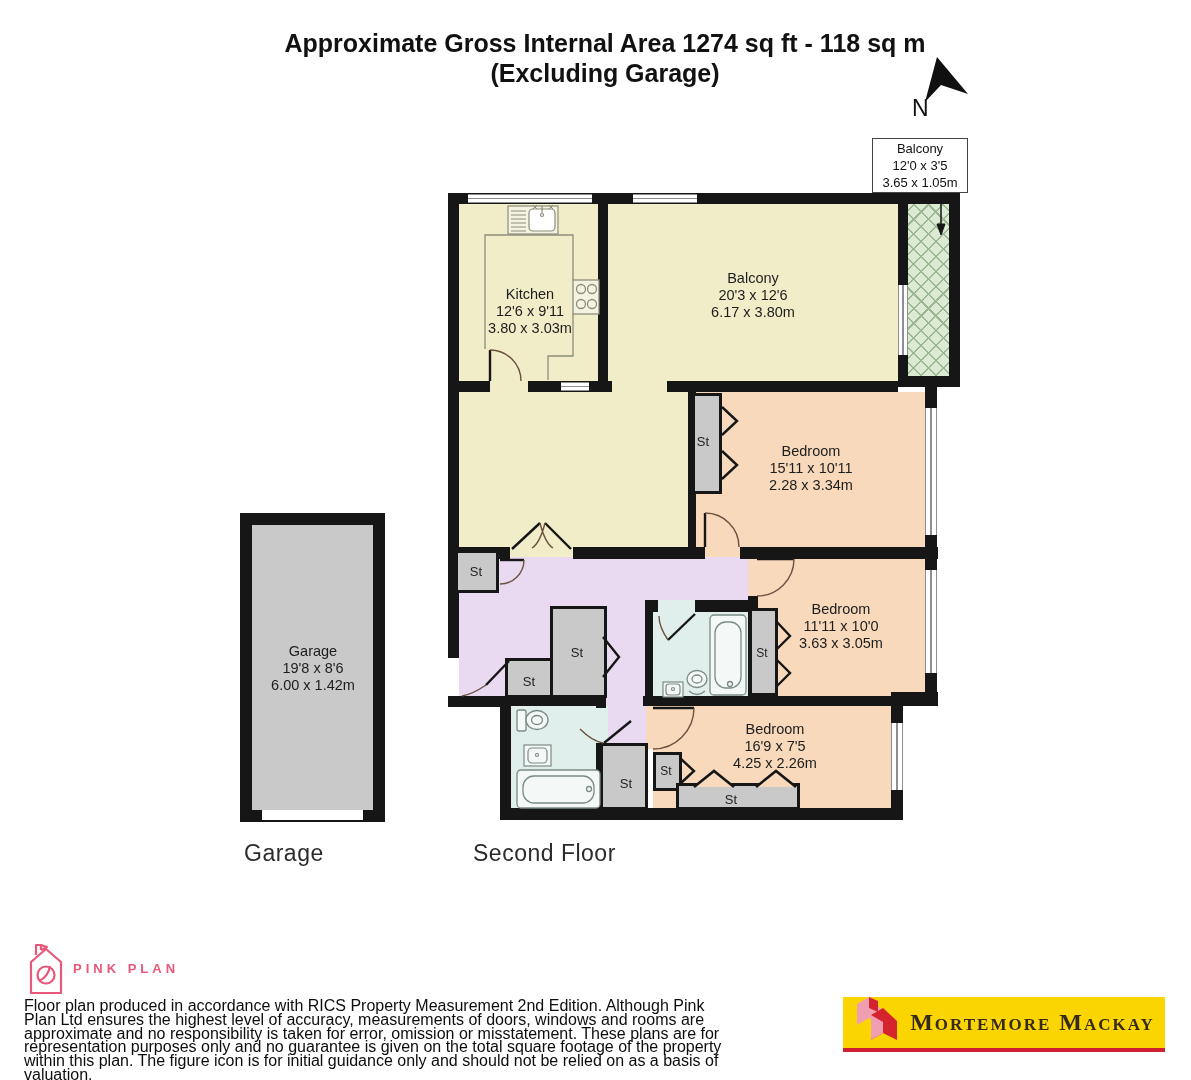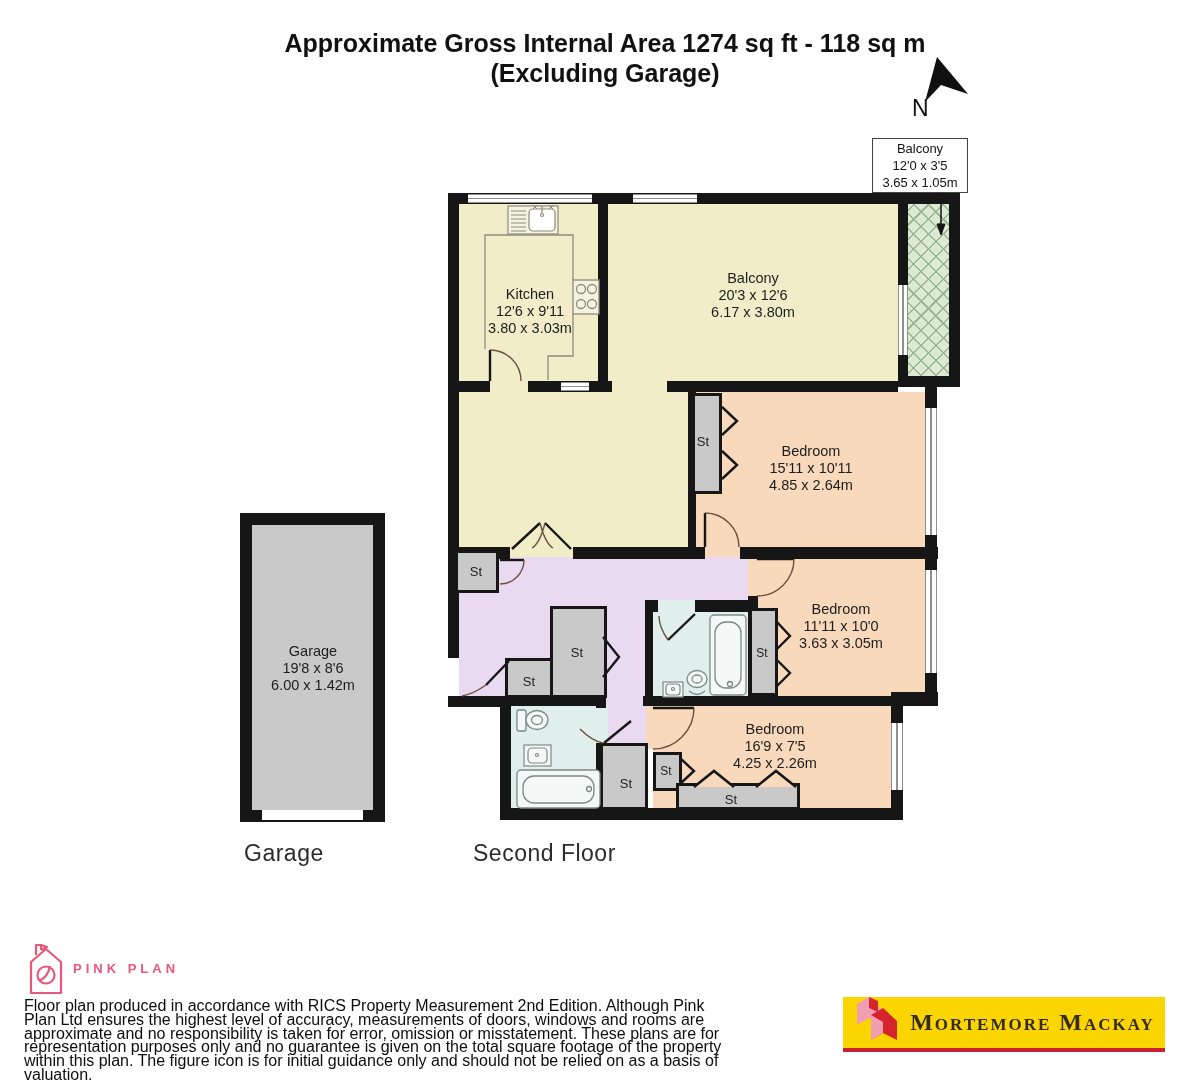--- a/index.html
+++ b/index.html
@@ -131,21 +131,21 @@
     <div>3.80 x 3.03m</div>
   </div>
   <div class="rlabel" style="left:753px;top:270px">
     <div>Balcony</div>
     <div>20'3 x 12'6</div>
     <div>6.17 x 3.80m</div>
   </div>
   <div class="rlabel" style="left:811px;top:443px">
     <div>Bedroom</div>
     <div>15'11 x 10'11</div>
-    <div>4.85 x 2.64m</div>
+    <div>2.28 x 3.34m</div>
   </div>
   <div class="rlabel" style="left:841px;top:601px">
     <div>Bedroom</div>
     <div>11'11 x 10'0</div>
     <div>3.63 x 3.05m</div>
   </div>
   <div class="rlabel" style="left:775px;top:721px">
     <div>Bedroom</div>
     <div>16'9 x 7'5</div>
     <div>4.25 x 2.26m</div>

